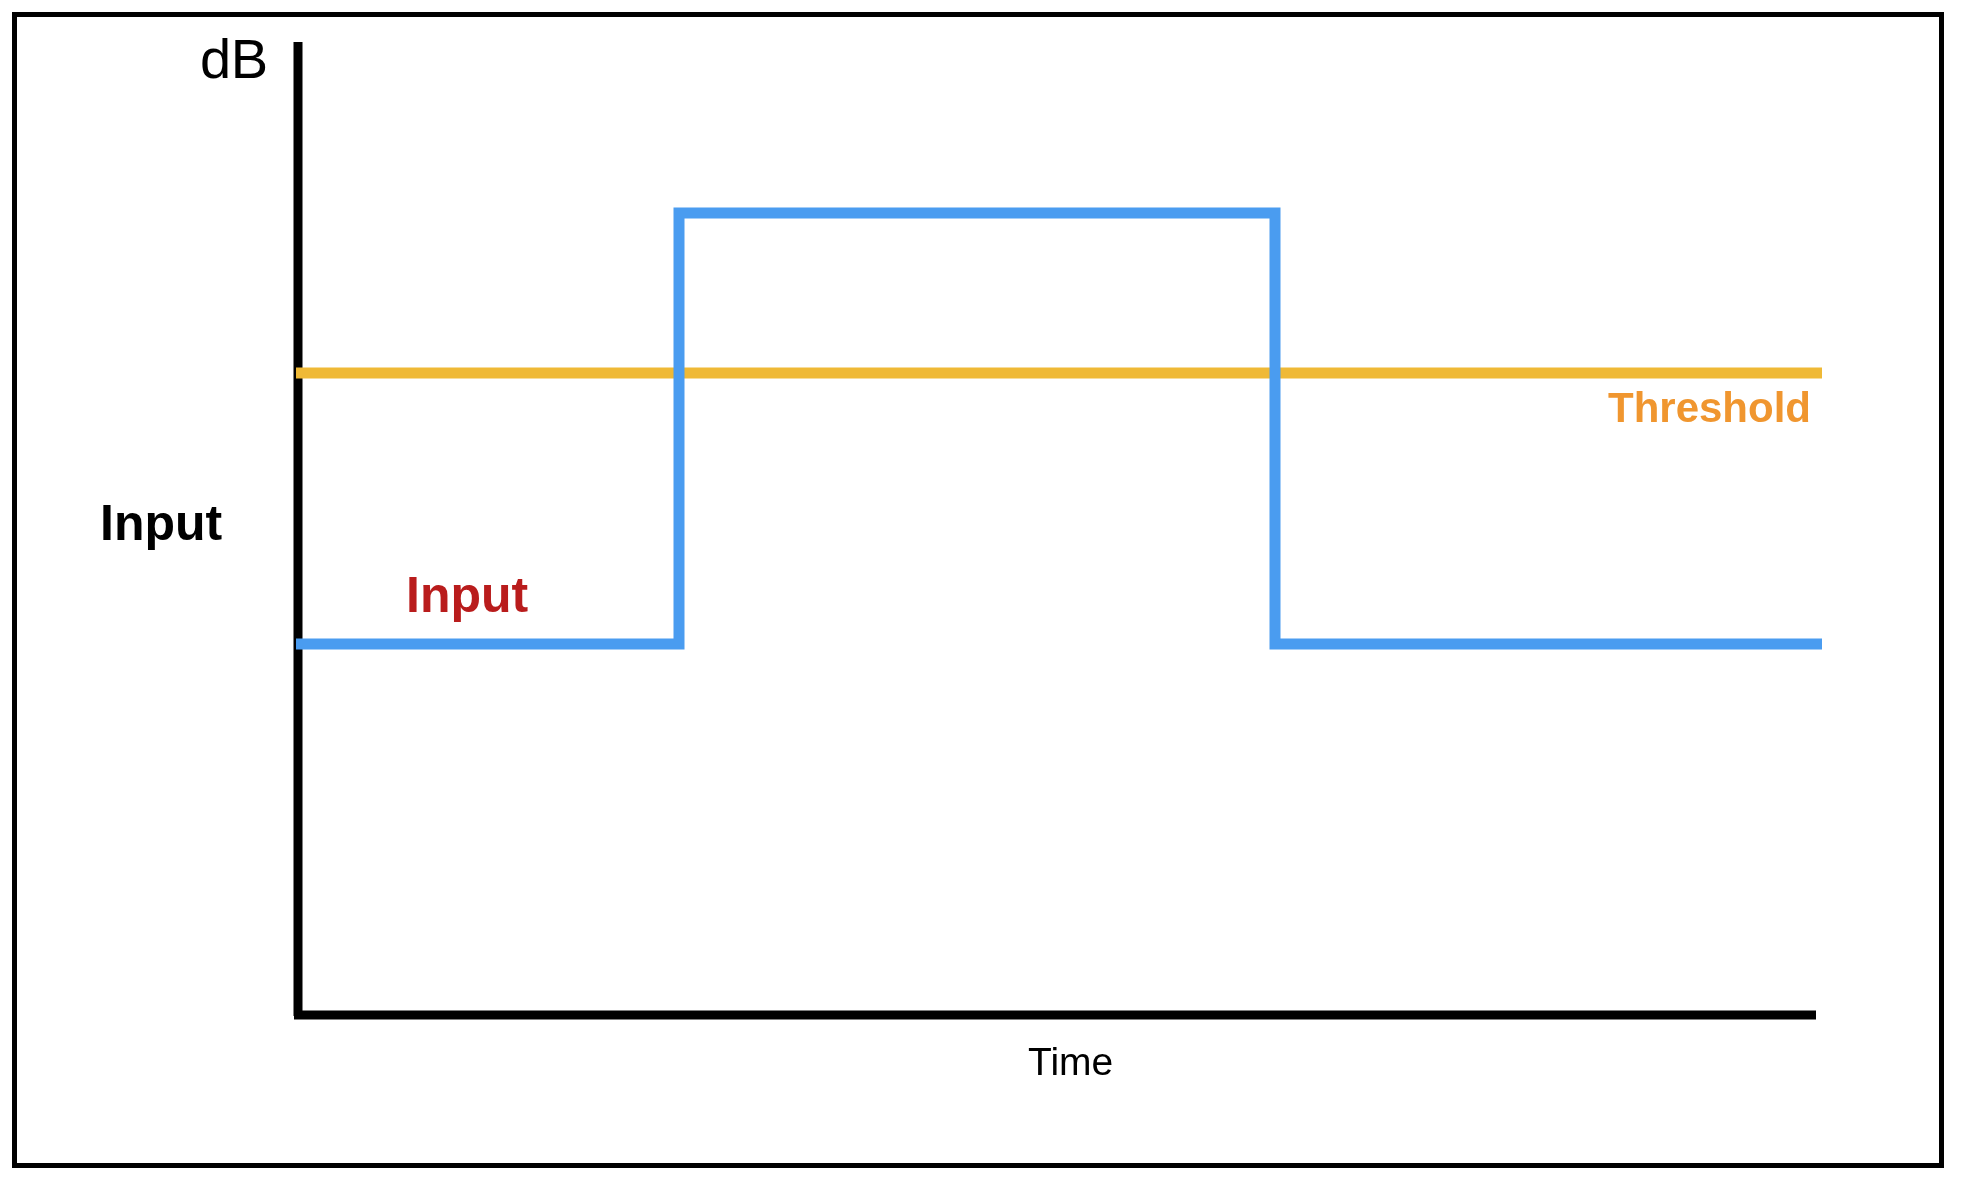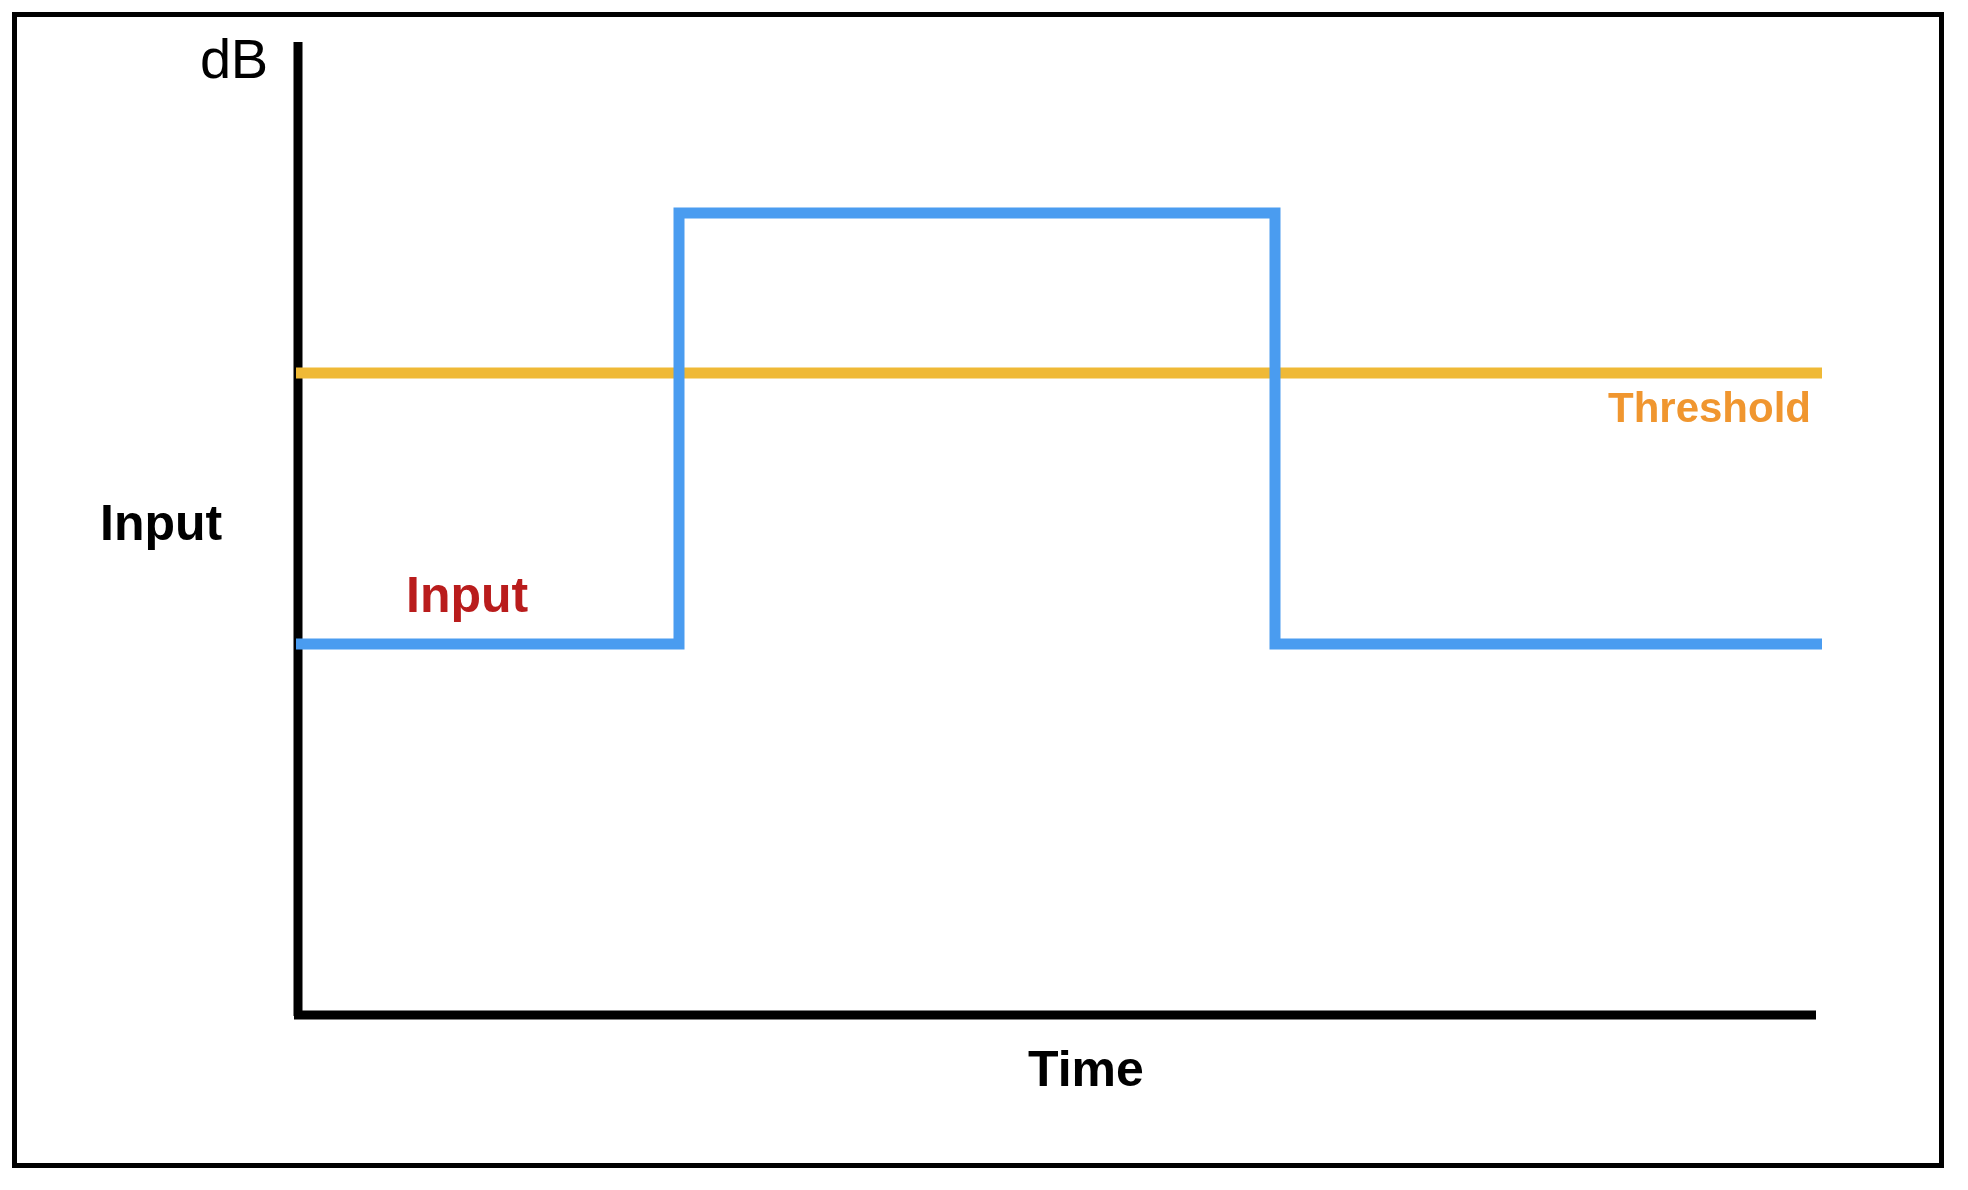--- a/index.html
+++ b/index.html
@@ -51,22 +51,22 @@
   #label-level {
     left: 100px;
     top: 494px;
     font-size: 50px;
     font-weight: 700;
     letter-spacing: 0px;
   }
   #label-time {
     left: 1028px;
     top: 1040px;
-    font-size: 50px;
-    font-weight: 700;
+    font-size: 39px;
+    font-weight: 400;
   }
   #label-input {
     position: absolute;
     left: 394px;
     top: 566px;
     font-size: 50px;
     font-weight: 700;
     white-space: nowrap;
   }
   #label-threshold {

